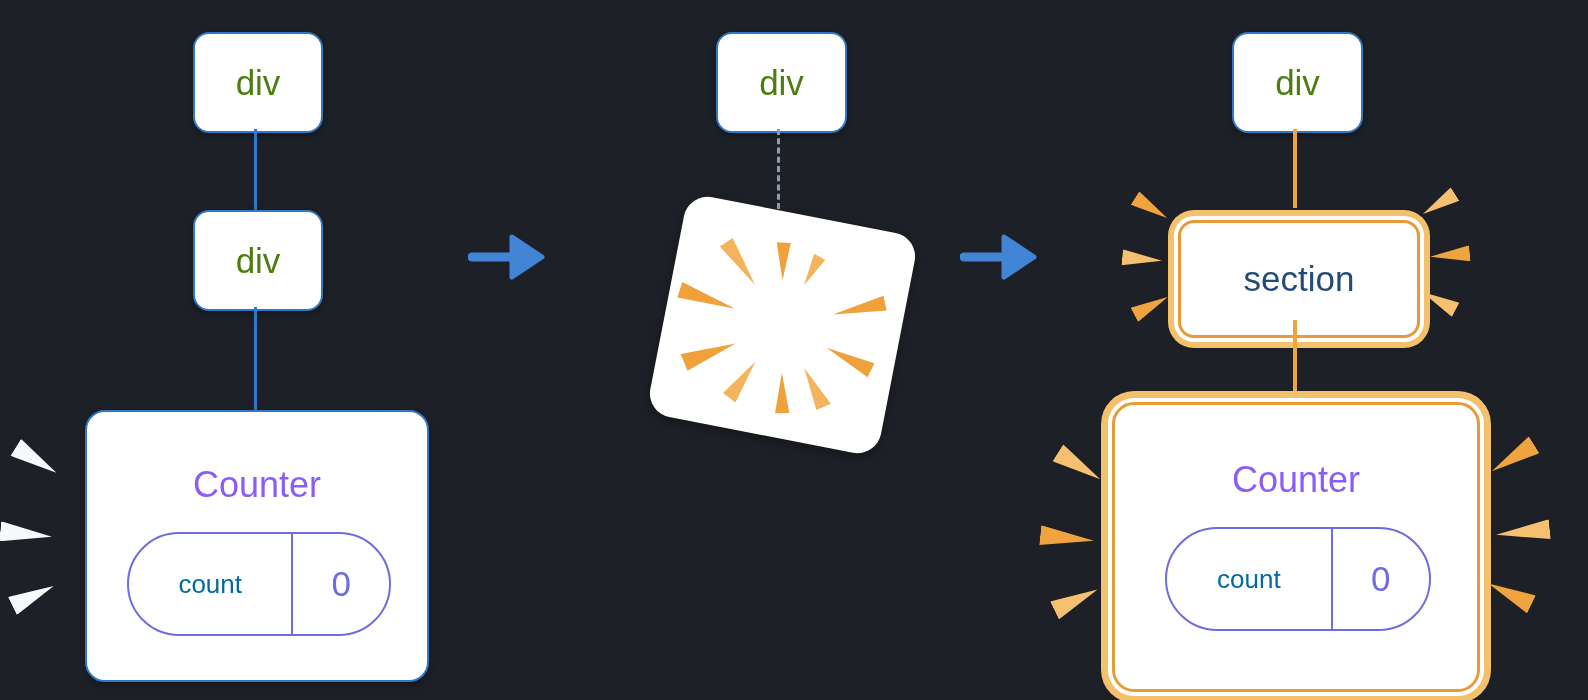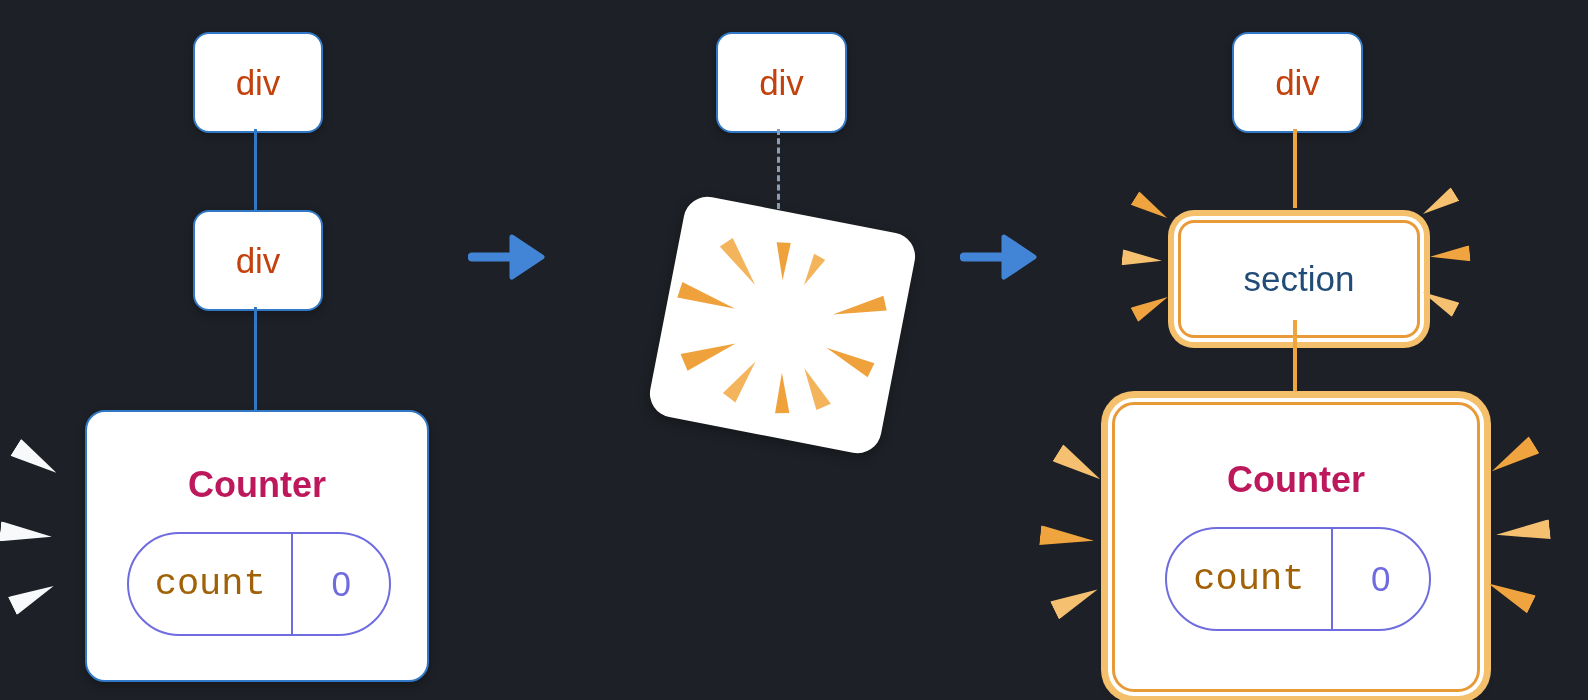--- a/index.html
+++ b/index.html
@@ -3,47 +3,47 @@
 <meta charset="utf-8">
 <style>
   html,body{margin:0;padding:0;background:#1d2026;}
   .canvas{
     position:relative;width:1588px;height:700px;background:#1d2026;overflow:hidden;
     font-family:"Liberation Sans",sans-serif;
   }
   .node-box{
     position:absolute;background:#ffffff;border:2.5px solid #3178c6;border-radius:16px;
     display:flex;align-items:center;justify-content:center;
-    font-size:35px;font-weight:500;color:#c2410c;
+    font-size:35px;font-weight:500;color:#4d7c0f;
     box-shadow:0 3px 8px rgba(0,0,0,0.28);
   }
   .comp-box{
     position:absolute;background:#ffffff;border:2.5px solid #3178c6;border-radius:20px;
     box-shadow:0 4px 10px rgba(0,0,0,0.28);
   }
   .glow{
     border:3px solid #e89a38;
     box-shadow:0 0 0 4px #ffffff,0 0 0 11px #f4c06c,0 6px 14px rgba(0,0,0,0.3);
   }
   .glow-node{
     border:3px solid #e89a38;border-radius:16px;
     box-shadow:0 0 0 4px #ffffff,0 0 0 10px #f4c06c,0 4px 10px rgba(0,0,0,0.3);
     color:#214c77;
   }
   .comp-title{
     position:absolute;left:0;width:100%;text-align:center;
-    font-size:36px;font-weight:700;color:#be185d;
+    font-size:36px;font-weight:400;color:#8b5cf6;
   }
   .pill{
     position:absolute;display:flex;background:#ffffff;
     border:2.5px solid #6f6cdf;border-radius:60px;overflow:hidden;
   }
   .pill-key{
     flex:1.7;display:flex;align-items:center;justify-content:center;
-    border-right:2.5px solid #6f6cdf;color:#a16207;font-size:37px;font-family:Liberation Mono, monospace;
+    border-right:2.5px solid #6f6cdf;color:#0369a1;font-size:26px;
   }
   .pill-val{
     flex:1;display:flex;align-items:center;justify-content:center;
     color:#6f6cdf;font-size:35px;
   }
   .vline{position:absolute;width:3px;background:#3178c6;}
   .vline-o{position:absolute;width:4px;background:#efa43e;}
   .dashline{position:absolute;width:0;border-left:3px dashed #8a9db3;}
   .spark{position:absolute;}
   .sl{clip-path:polygon(0 0,0 100%,100% 50%);}  

